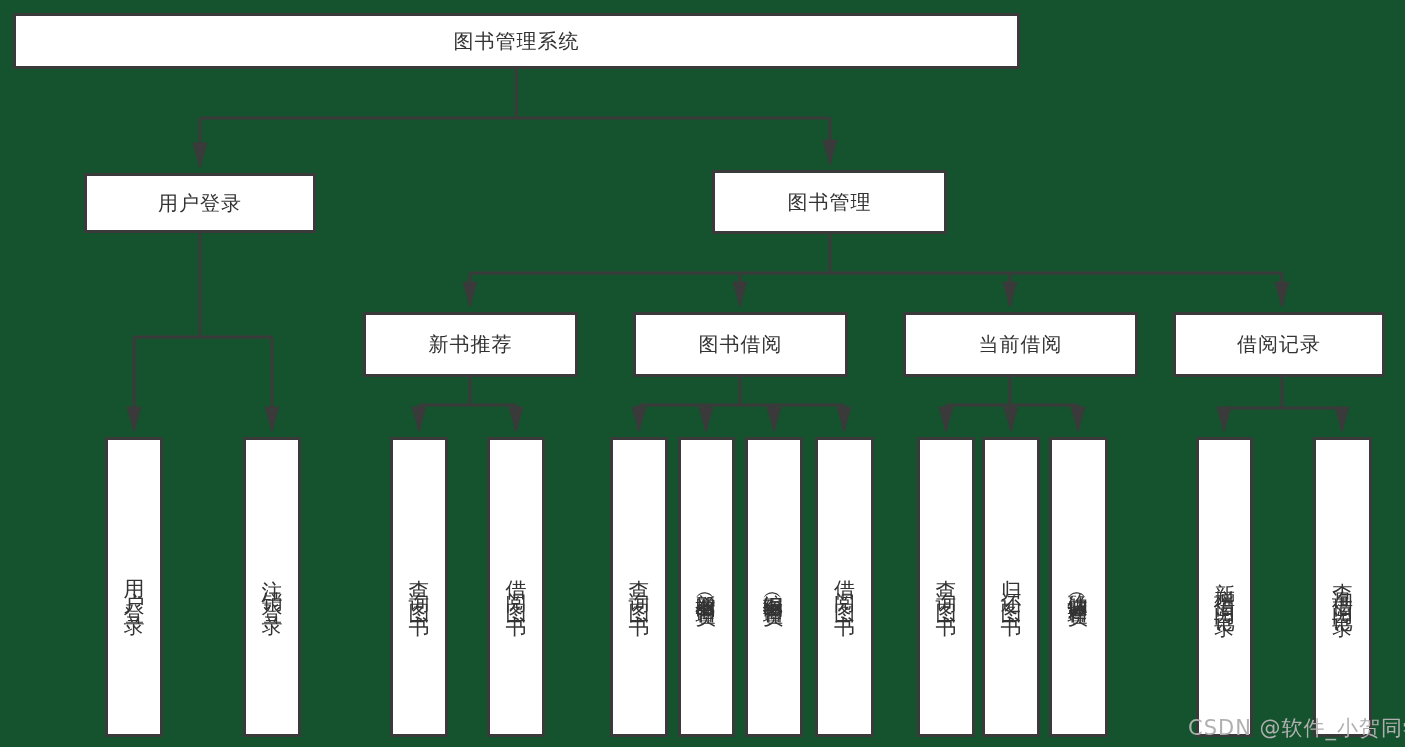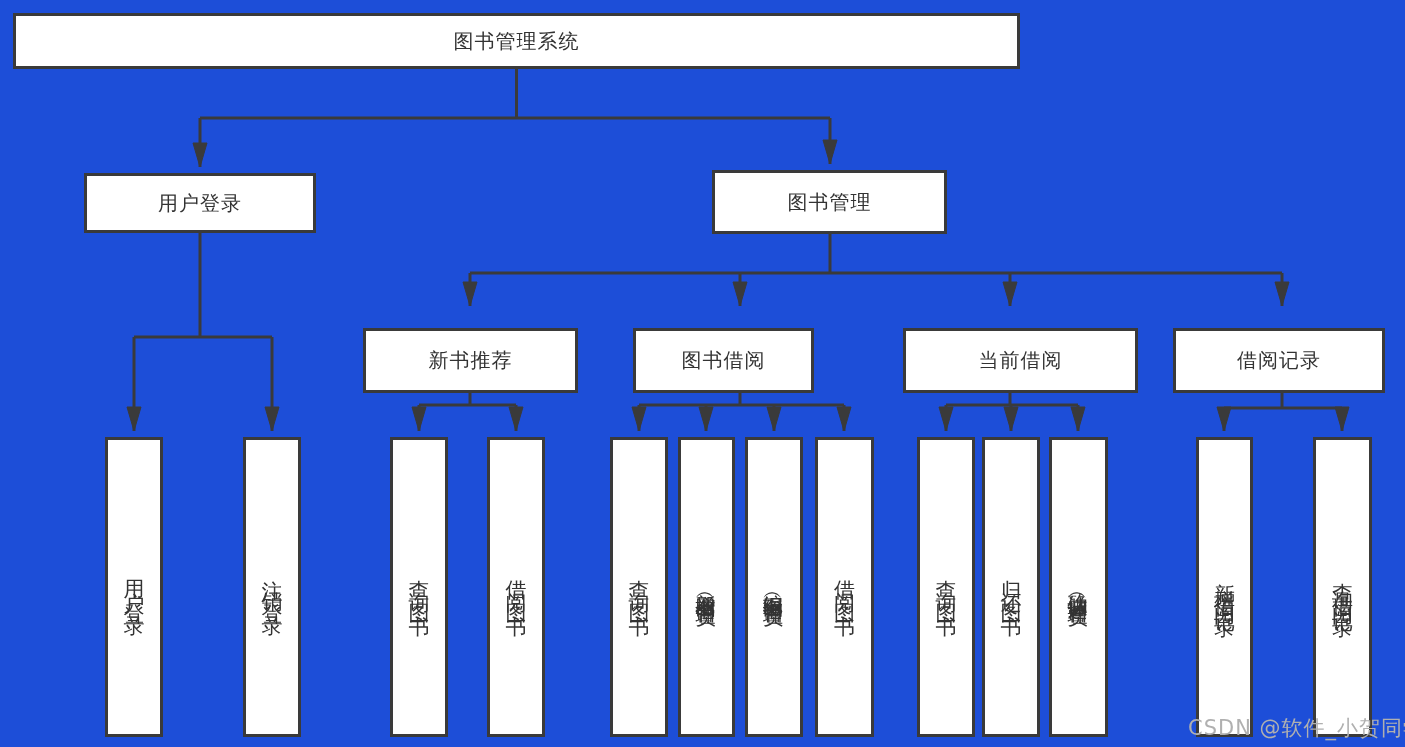--- a/index.html
+++ b/index.html
@@ -5,21 +5,21 @@
   html, body {
     margin: 0;
     padding: 0;
     background: #ffffff;
     font-family: "DejaVu Sans", "Liberation Sans", sans-serif;
   }
   #canvas {
     position: relative;
     width: 1405px;
     height: 747px;
-    background: #1d4ed8;
+    background: #14532d;
     overflow: hidden;
   }
   #connector-svg {
     position: absolute;
     left: 0; top: 0;
     width: 1405px;
     height: 747px;
   }
   .node {
     position: absolute;
@@ -32,23 +32,23 @@
     color: #333333;
   }
   .hnode {
     font-size: 20px;
     letter-spacing: 1px;
     white-space: nowrap;
   }
   .root-box  { left: 13px;  top: 13px;  width: 1007px; height: 56px; }
   .l2-a      { left: 84px;  top: 173px; width: 232px;  height: 60px; }
   .l2-b      { left: 712px; top: 170px; width: 235px;  height: 64px; text-align: center; }
-  .l3        { top: 312px;  height: 65px; margin-top: 16px; }
+  .l3        { top: 312px;  height: 65px; }
   .l3-a { left: 363px;  width: 215px; }
-  .l3-b { left: 633px;  width: 181px; }
+  .l3-b { left: 633px;  width: 215px; }
   .l3-c { left: 903px;  width: 235px; }
   .l3-d { left: 1173px; width: 212px; text-align: right; }
   .leaf {
     top: 437px;
     height: 300px;
     width: 58px;
   }
   .leaf .vtext {
     writing-mode: vertical-rl;
     text-orientation: mixed;

